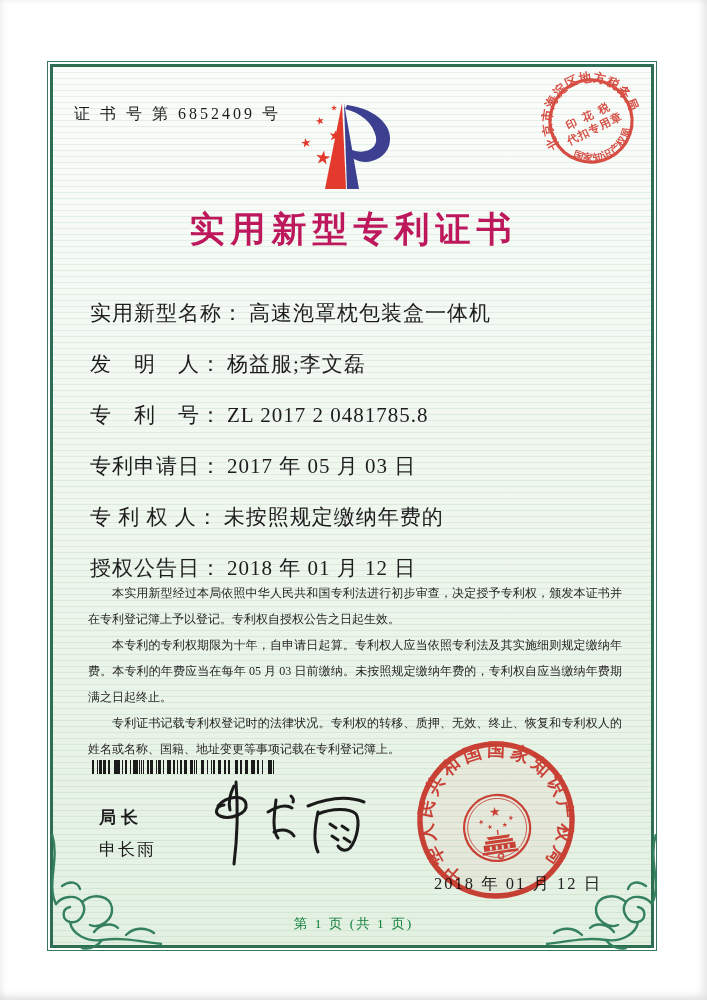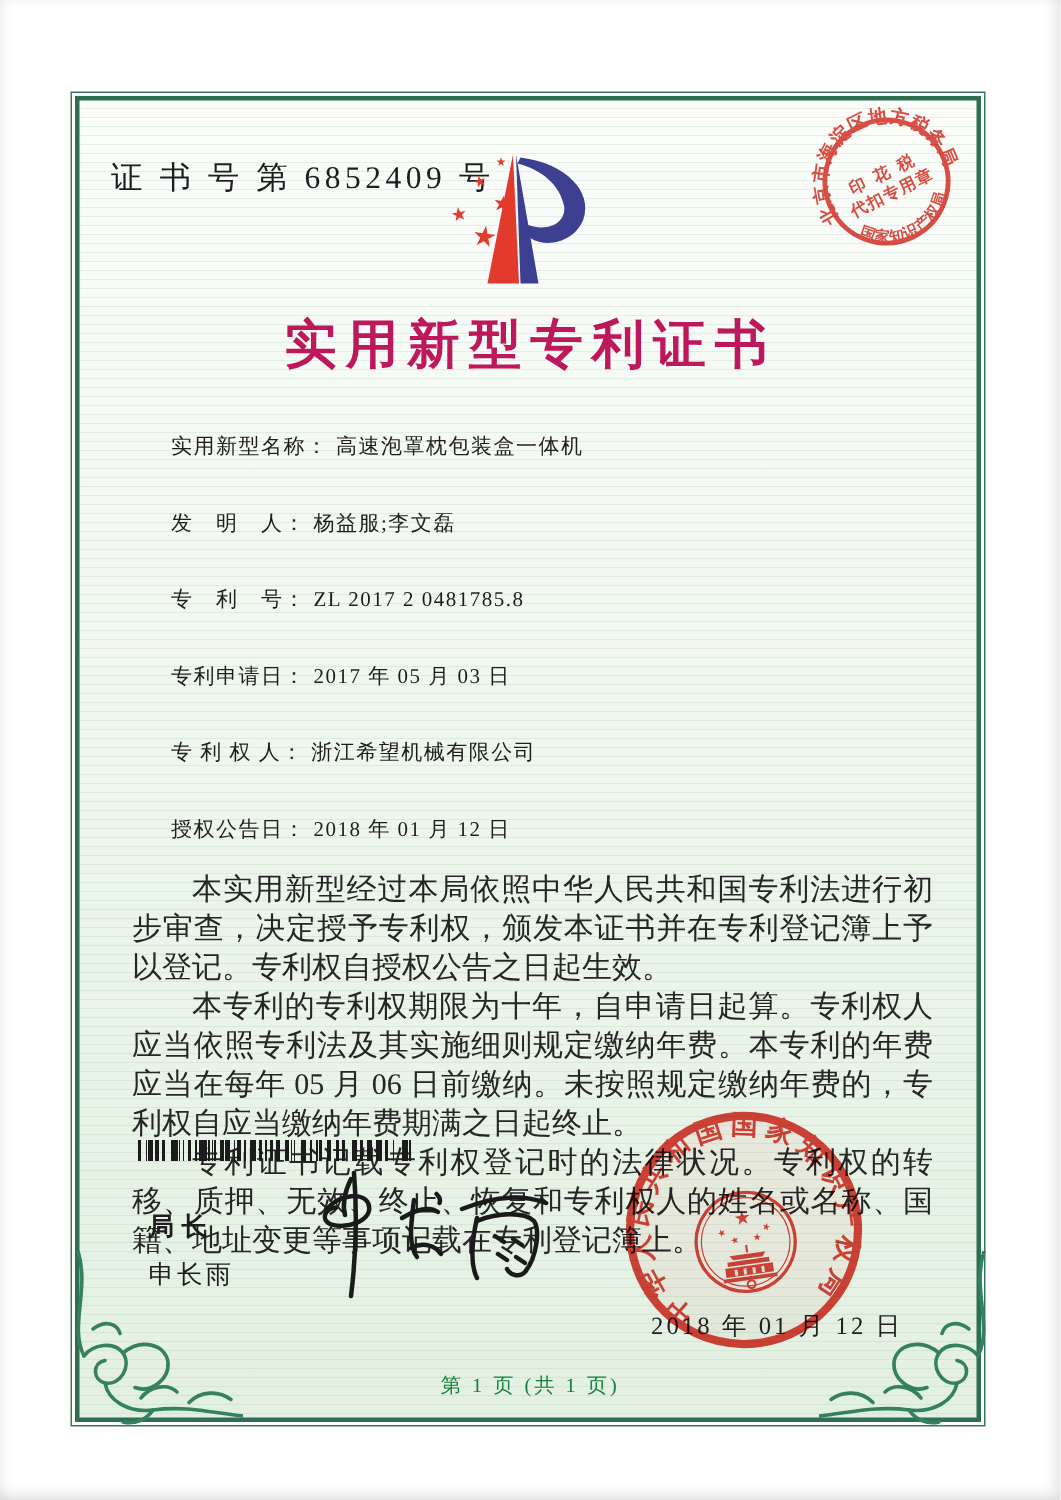--- a/index.html
+++ b/index.html
@@ -13,31 +13,31 @@
     background-color:#f0f6ee;
     background-image:
       repeating-linear-gradient(180deg, rgba(140,190,155,0.20) 0 1px, rgba(255,255,255,0) 1px 6px),
       linear-gradient(180deg, rgba(255,255,255,0.75) 0%, rgba(223,240,222,0.35) 70%, rgba(210,233,210,0.45) 100%);
   }
   .frame{
     position:absolute;left:50px;top:64px;width:598px;height:878px;
     border:3px solid #2e6e53;outline:1px solid #38795c;outline-offset:2px;
     pointer-events:none;
   }
-  .cert-number{position:absolute;left:74px;top:104px;font-size:21px;letter-spacing:3px;}
+  .cert-number{position:absolute;left:74px;top:104px;font-size:16px;letter-spacing:3px;}
   .logo{position:absolute;left:292px;top:96px;}
   .tax-stamp{position:absolute;left:541px;top:71px;mix-blend-mode:multiply;opacity:.9;}
   .title{position:absolute;left:0;right:0;top:206px;text-align:center;
     font-size:35px;font-weight:bold;letter-spacing:6px;color:#be185d;}
-  .fields{position:absolute;left:90px;top:289px;width:530px;font-size:14px;margin-left:24px;}
+  .fields{position:absolute;left:90px;top:299px;width:530px;font-size:21px;}
   .field-row{height:24px;margin-bottom:27px;white-space:nowrap;}
   .field-label{letter-spacing:1px;margin-right:5px;}
   .field-value{letter-spacing:1px;}
   .paragraphs{position:absolute;left:88px;top:580px;width:534px;
-    font-size:20px;line-height:26px;text-align:justify;color:#262626;}
+    font-size:12px;line-height:26px;text-align:justify;color:#262626;}
   .paragraphs p{margin:0;text-indent:2em;}
   .barcode{position:absolute;left:92px;top:760px;width:182px;height:14px;
     background-image:
       repeating-linear-gradient(90deg,#1b1b1b 0 2px,transparent 2px 5px,#1b1b1b 5px 6px,transparent 6px 9px,transparent 9px 11px),
       repeating-linear-gradient(90deg,#1b1b1b 0 1px,transparent 1px 7px,#1b1b1b 7px 10px,transparent 10px 13px,#1b1b1b 13px 14px,transparent 14px 17px);
   }
   .signer-title{position:absolute;left:99px;top:806px;font-size:17px;letter-spacing:5px;font-weight:bold;}
   .signer-name{position:absolute;left:99px;top:838px;font-size:17px;letter-spacing:2px;text-align:right;}
   .signature{position:absolute;left:190px;top:772px;}
   .seal-date{position:absolute;left:434px;top:873px;font-size:16.5px;letter-spacing:2px;color:#222;}
@@ -125,30 +125,30 @@
     <div class="field-row">
       <span class="field-label">发　明　人：</span><span class="field-value">杨益服;李文磊</span>
     </div>
     <div class="field-row">
       <span class="field-label">专　利　号：</span><span class="field-value">ZL 2017 2 0481785.8</span>
     </div>
     <div class="field-row">
       <span class="field-label">专利申请日：</span><span class="field-value">2017 年 05 月 03 日</span>
     </div>
     <div class="field-row">
-      <span class="field-label">专 利 权 人：</span><span class="field-value">浙江希望机械有限公司</span>
+      <span class="field-label">专 利 权 人：</span><span class="field-value">未按照规定缴纳年费的</span>
     </div>
     <div class="field-row">
       <span class="field-label">授权公告日：</span><span class="field-value">2018 年 01 月 12 日</span>
     </div>
   </div>
 
   <div class="paragraphs">
     <p>本实用新型经过本局依照中华人民共和国专利法进行初步审查，决定授予专利权，颁发本证书并在专利登记簿上予以登记。专利权自授权公告之日起生效。</p>
-    <p>本专利的专利权期限为十年，自申请日起算。专利权人应当依照专利法及其实施细则规定缴纳年费。本专利的年费应当在每年 05 月 06 日前缴纳。未按照规定缴纳年费的，专利权自应当缴纳年费期满之日起终止。</p>
+    <p>本专利的专利权期限为十年，自申请日起算。专利权人应当依照专利法及其实施细则规定缴纳年费。本专利的年费应当在每年 05 月 03 日前缴纳。未按照规定缴纳年费的，专利权自应当缴纳年费期满之日起终止。</p>
     <p>专利证书记载专利权登记时的法律状况。专利权的转移、质押、无效、终止、恢复和专利权人的姓名或名称、国籍、地址变更等事项记载在专利登记簿上。</p>
   </div>
 
   <div class="barcode"></div>
 
   <div class="signer-title">局长</div>
   <div class="signer-name">申长雨</div>
 
   <svg class="signature" width="190" height="100" viewBox="0 0 190 100">
     <g fill="none" stroke="#1a1a1a" stroke-width="3" stroke-linecap="round">

